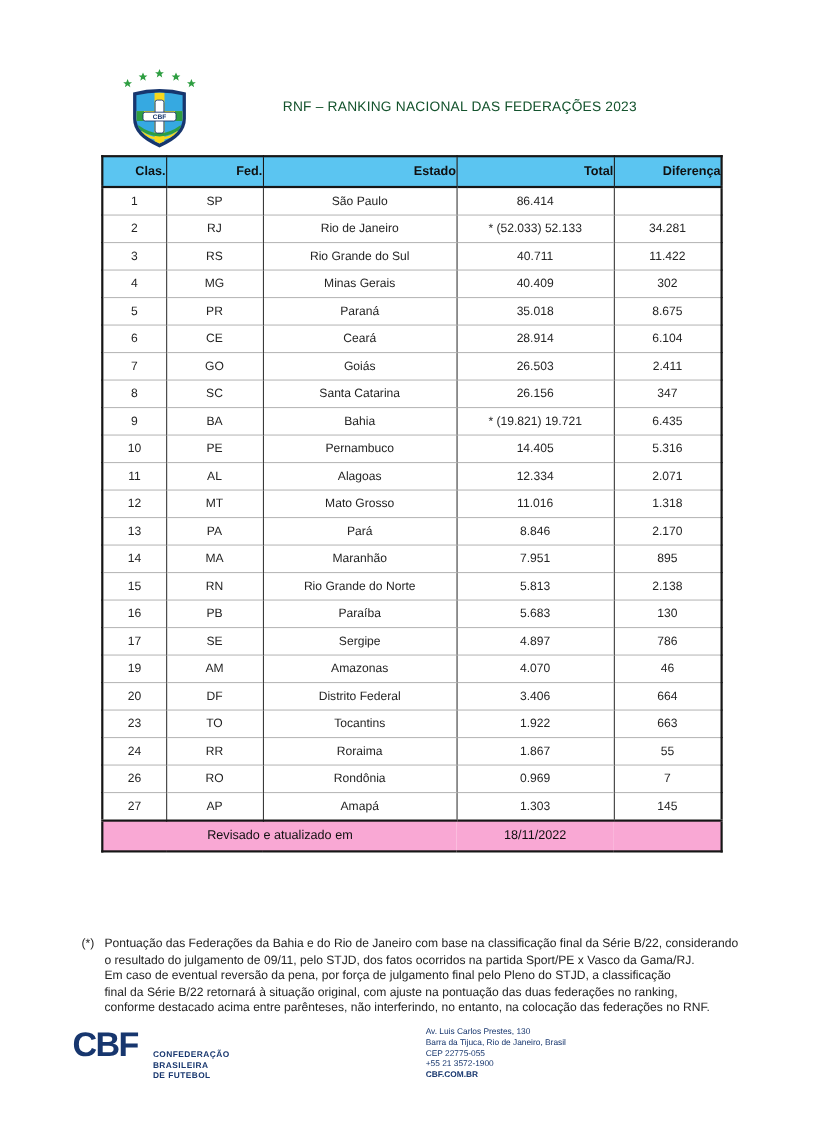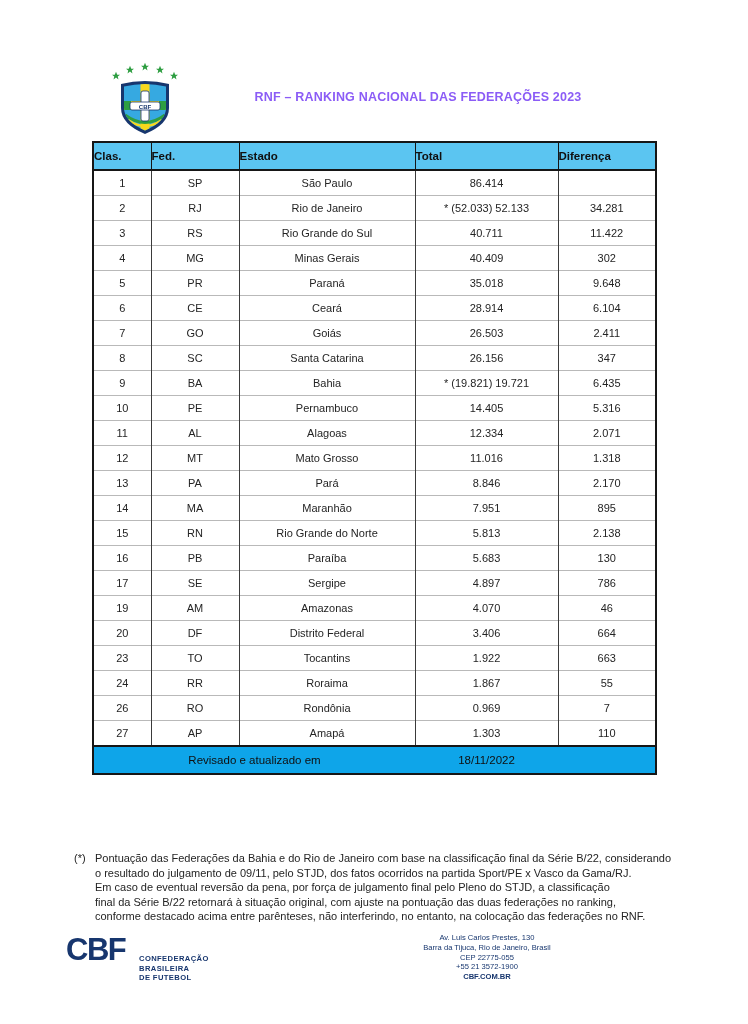--- a/index.html
+++ b/index.html
@@ -5,64 +5,64 @@
   html,body{margin:0;padding:0;}
   body{
     width:748px;height:1024px;position:relative;background:#ffffff;
     font-family:"Liberation Sans","DejaVu Sans",sans-serif;color:#1f1f1f;
     overflow:hidden;
   }
   
   .crest{position:absolute;left:95px;top:60px;width:100px;height:80px;}
   .doc-title{
     position:absolute;top:90px;left:88px;width:660px;text-align:center;
-    font-size:12.5px;font-weight:bold;letter-spacing:.2px;color:#8b5cf6;
+    font-size:12.5px;font-weight:normal;letter-spacing:.2px;color:#14532d;
   }
   
   .rank-table{
     position:absolute;left:92px;top:141px;border-collapse:collapse;
     border:2px solid #161616;table-layout:fixed;
   }
   .rank-table col.c0{width:58px;}
   .rank-table col.c1{width:88px;}
   .rank-table col.c2{width:176px;}
   .rank-table col.c3{width:143px;}
   .rank-table col.c4{width:98px;}
   .rank-table th{
     background:#5bc5f1;height:26px;font-size:11.5px;font-weight:bold;
-    text-align:left;border-bottom:2px solid #161616;padding:0;color:#101010;
+    text-align:right;border-bottom:2px solid #161616;padding:0;color:#101010;
   }
   .rank-table th + th{border-left:1.5px solid #161616;margin-left:29px;}
   .rank-table td{
     height:24px;font-size:11px;text-align:center;padding:0 2px;color:#242424;
     border-top:1px solid #b9b9b9;
   }
   .rank-table tbody td + td{border-left:1.5px solid #3a3a3a;}
   .rank-table tbody tr:first-child td{border-top:none;}
   .rank-table tr.footer-row td{
-    background:#0ea5e9;border-top:2px solid #161616;border-left:none;
+    background:#f9a8d4;border-top:2px solid #161616;border-left:none;
     height:26px;font-size:11.5px;color:#101010;
   }
   
   .footnote{
     position:absolute;left:74px;top:851px;width:620px;display:flex;
     font-size:11px;line-height:14.6px;color:#242424;
   }
   .footnote .marker{width:21px;flex:none;}
   
   .cbf-wordmark{
     position:absolute;left:66px;top:932px;font-size:31px;font-weight:bold;
     letter-spacing:-1.5px;color:#17366e;
   }
   .cbf-org{
     position:absolute;left:139px;top:939px;font-size:7.6px;font-weight:bold;
     line-height:9.6px;letter-spacing:.4px;color:#17366e;margin-top:15px;
   }
   .cbf-address{
-    position:absolute;left:387px;top:933px;width:200px;text-align:center;
+    position:absolute;left:387px;top:933px;width:200px;text-align:left;
     font-size:7.6px;line-height:9.8px;color:#17366e;
   }
   .cbf-address .site{font-weight:bold;}
 </style>
 </head>
 <body>
 
 <div class="crest">
   <svg viewBox="0 0 100 80" width="100" height="80">
     <defs>
@@ -140,21 +140,21 @@
         <td>MG</td>
         <td>Minas Gerais</td>
         <td>40.409</td>
         <td>302</td>
       </tr>
       <tr>
         <td>5</td>
         <td>PR</td>
         <td>Paraná</td>
         <td>35.018</td>
-        <td>9.648</td>
+        <td>8.675</td>
       </tr>
       <tr>
         <td>6</td>
         <td>CE</td>
         <td>Ceará</td>
         <td>28.914</td>
         <td>6.104</td>
       </tr>
       <tr>
         <td>7</td>
@@ -266,21 +266,21 @@
         <td>RO</td>
         <td>Rondônia</td>
         <td>0.969</td>
         <td>7</td>
       </tr>
       <tr>
         <td>27</td>
         <td>AP</td>
         <td>Amapá</td>
         <td>1.303</td>
-        <td>110</td>
+        <td>145</td>
       </tr>
     </tbody>
   <tfoot>
     <tr class="footer-row">
       <td colspan="3">Revisado e atualizado em</td>
       <td>18/11/2022</td>
       <td></td>
     </tr>
   </tfoot>
 </table>

